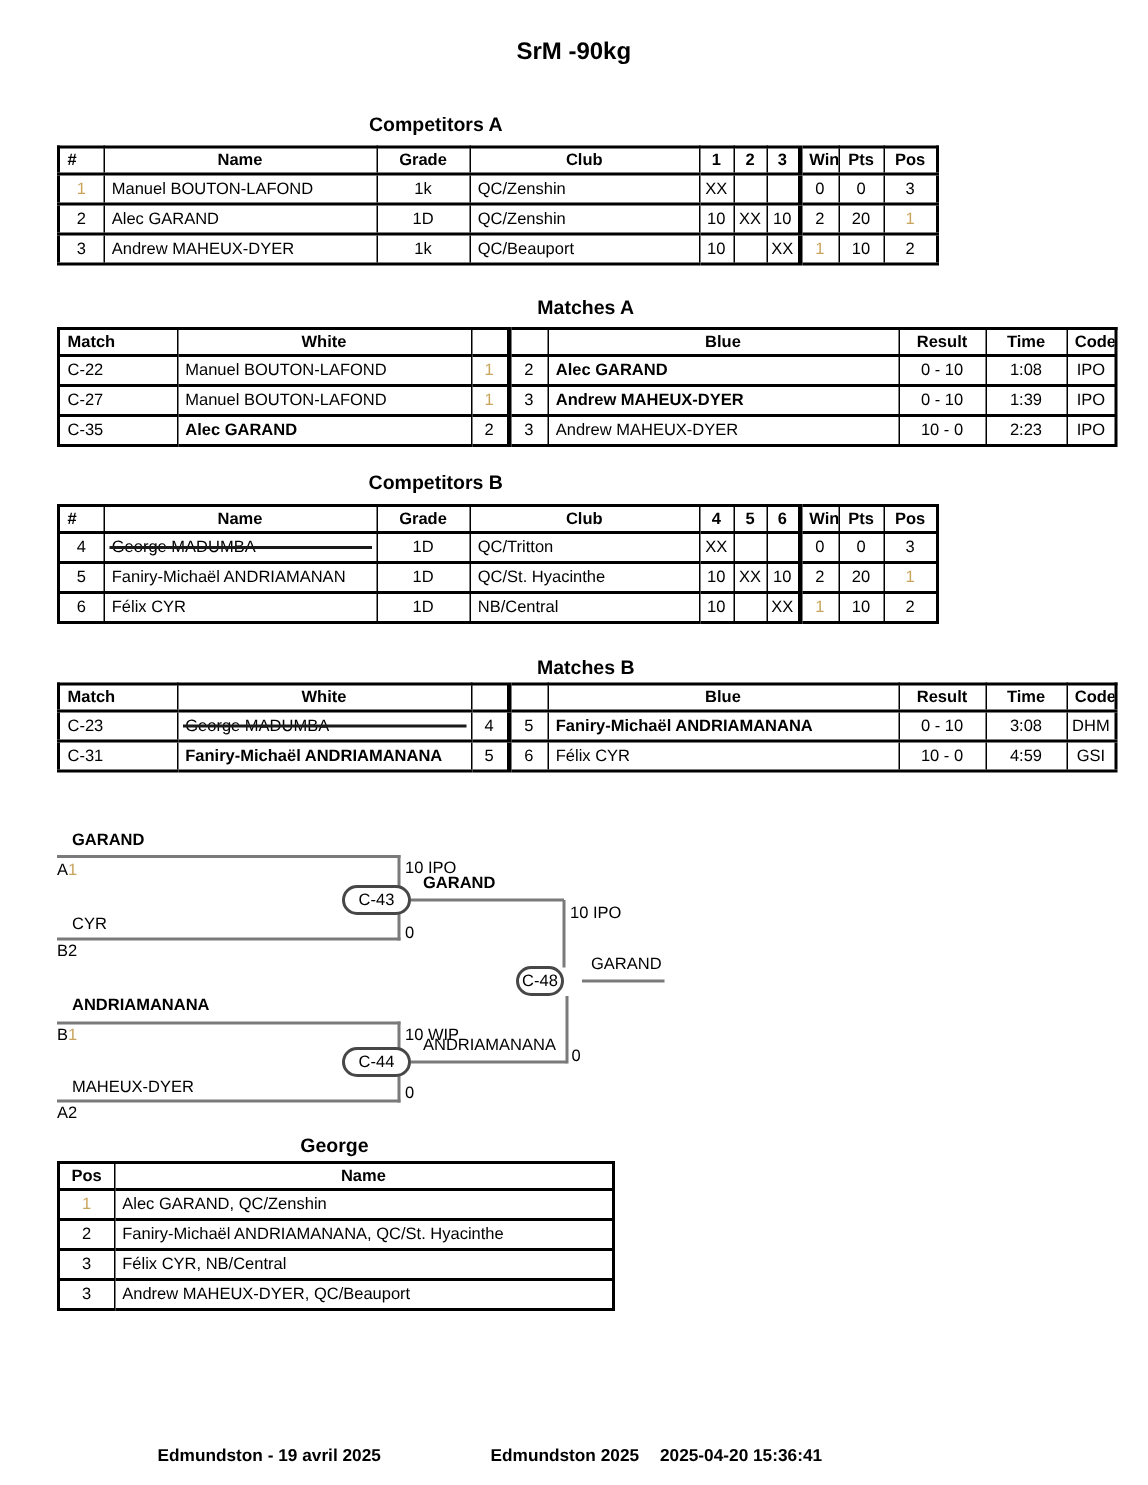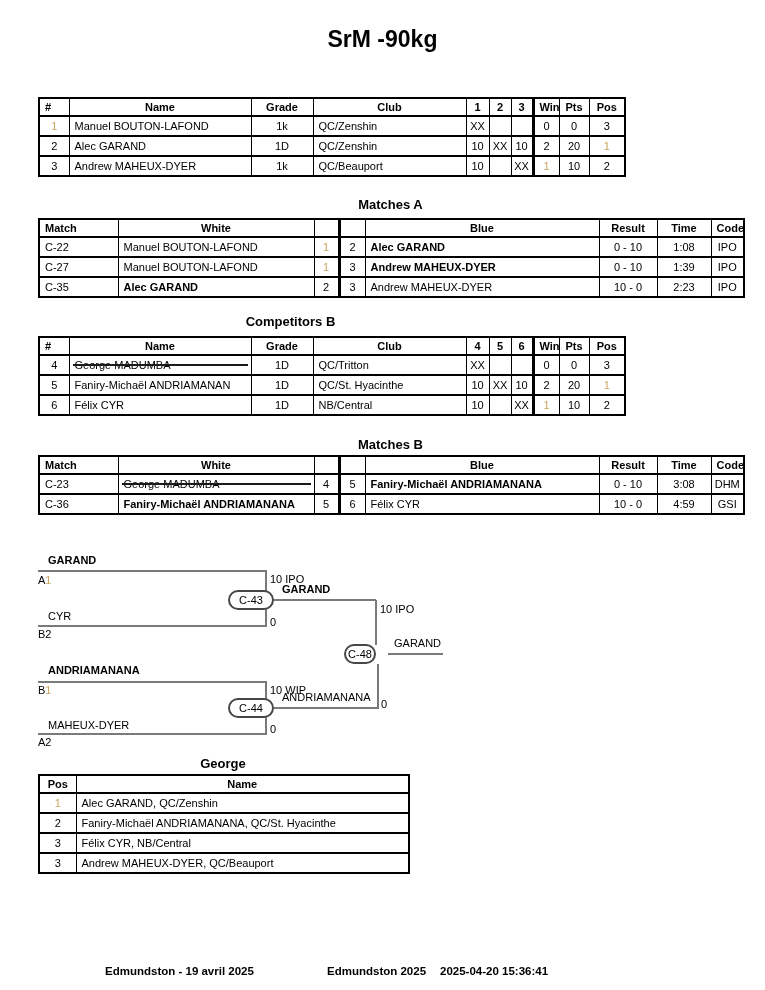--- a/index.html
+++ b/index.html
@@ -3,21 +3,21 @@
 <meta charset="utf-8">
 <style>
   * { margin:0; padding:0; box-sizing:border-box; }
   html,body { background:#fff; }
   .page {
     position:relative; width:765px; height:990px; margin:0 auto;
     background:#fff; color:#000;
     font-family:"Liberation Sans", sans-serif; overflow:hidden;
   }
   .main-title { position:absolute; left:0; top:26px; width:765px; text-align:center;
-    font-size:23px; font-weight:bold; letter-spacing:0; }
+    font-size:16px; font-weight:bold; letter-spacing:0; }
   .section-title { position:absolute; text-align:center; font-size:13px; font-weight:bold; }
   table { position:absolute; border-collapse:collapse; table-layout:fixed; background:#fff; }
   .ctable { border:2px solid #000; }
   .ctable th, .ctable td {
     border:1px solid #000; border-bottom-width:2px;
     font-size:11px; height:20px; padding:0 5px;
     white-space:nowrap; overflow:hidden; position:relative;
   }
   .ctable th { height:18px; text-align:center; font-weight:bold; }
   .ctable th.hl { text-align:left; }
@@ -43,20 +43,21 @@
   .footer { position:absolute; left:0; top:965px; width:762px; height:16px; }
   .footer span { position:absolute; top:0; font-weight:bold; font-size:11.5px; white-space:nowrap; }
 </style>
 </head>
 <body>
 
 <div class="page">
 
   <div class="main-title">SrM -90kg</div>
 
+  <div class="section-title" style="left:38px;top:75px;width:505px">Competitors A</div>
   <table class="ctable" style="left:38px;top:97px;width:586px">
     <colgroup>
         <col style="width:30px">
         <col style="width:182px">
         <col style="width:62px">
         <col style="width:153px">
         <col style="width:23px">
         <col style="width:22px">
         <col style="width:22px">
         <col style="width:26px">
@@ -264,21 +265,21 @@
       <td class="l">C-23</td>
       <td class="l" data-bold="false" data-struck="true">George MADUMBA</td>
       <td class="c" data-gold="false">4</td>
       <td class="c sep">5</td>
       <td class="l" data-bold="true">Faniry-Michaël ANDRIAMANANA</td>
       <td class="c">0 - 10</td>
       <td class="c">3:08</td>
       <td class="c">DHM</td>
     </tr>
     <tr>
-      <td class="l">C-36</td>
+      <td class="l">C-31</td>
       <td class="l" data-bold="true" data-struck="false">Faniry-Michaël ANDRIAMANANA</td>
       <td class="c" data-gold="false">5</td>
       <td class="c sep">6</td>
       <td class="l" data-bold="false">Félix CYR</td>
       <td class="c">10 - 0</td>
       <td class="c">4:59</td>
       <td class="c">GSI</td>
     </tr>
   </tbody>
     </table>

